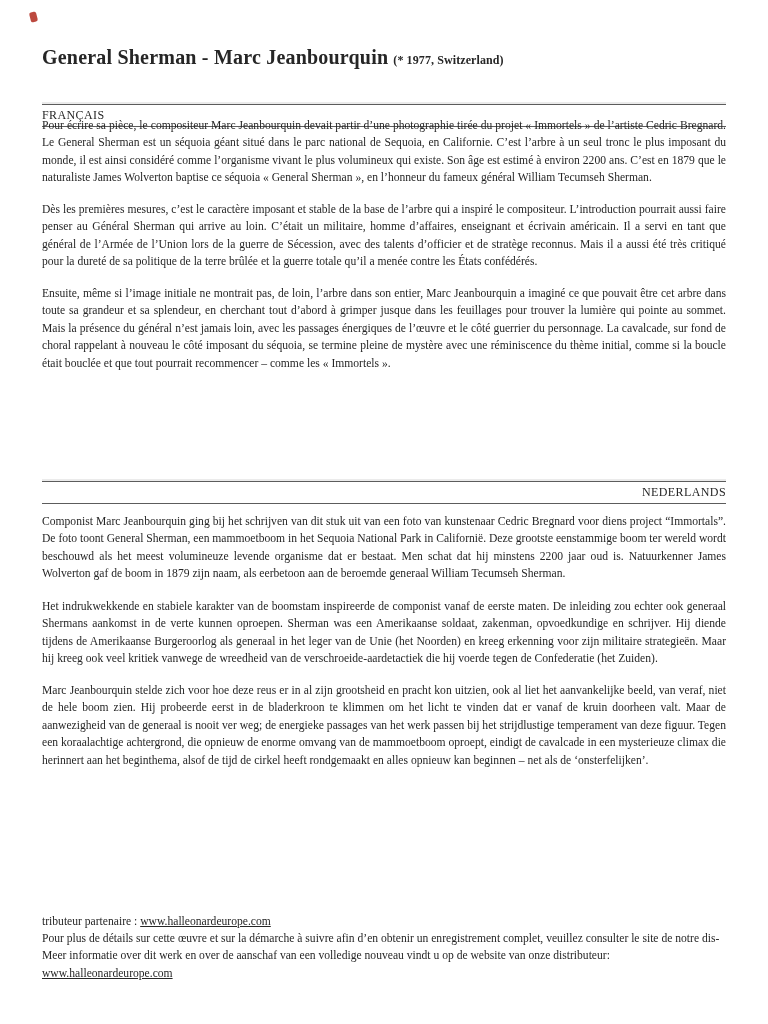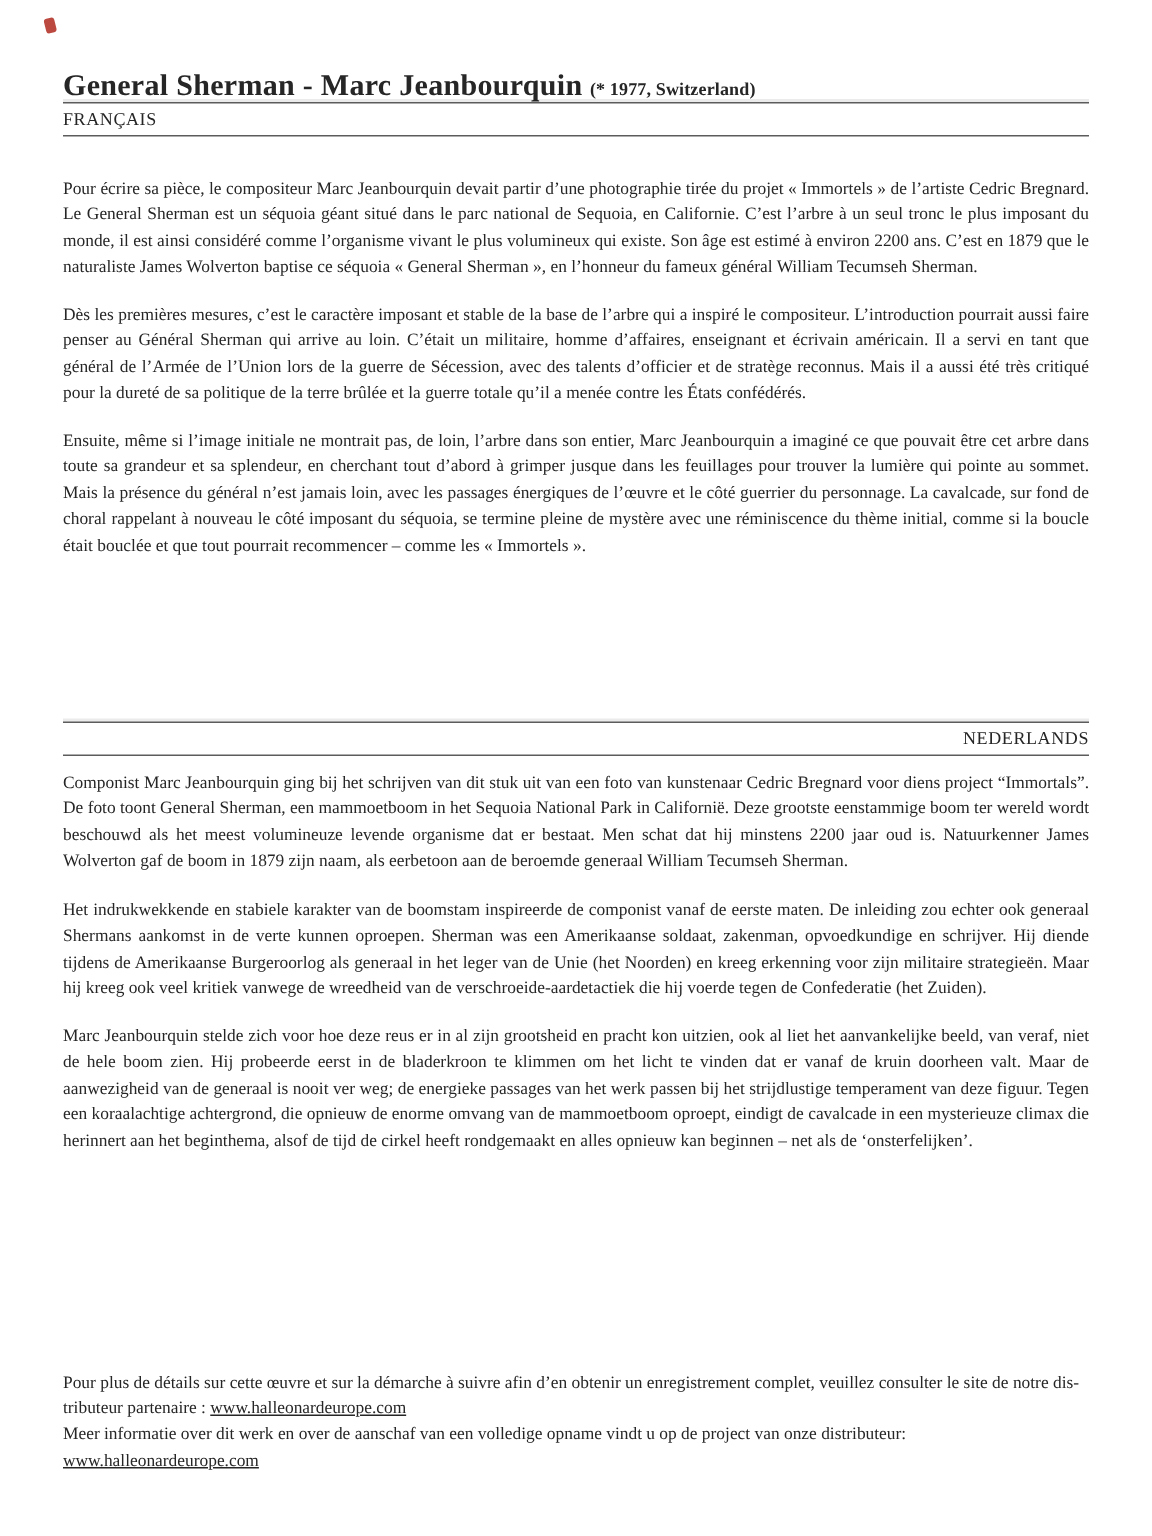--- a/index.html
+++ b/index.html
@@ -32,44 +32,44 @@
 <body>
 
 <div class="page">
 
   <span class="corner-mark"></span>
 
   <header class="abs title-row" style="top:46px;">
     <span>General Sherman - Marc Jeanbourquin</span><span class="title-suffix">(* 1977, Switzerland)</span>
   </header>
 
-  <div class="abs rule-header" style="top:68px;">
+  <div class="abs rule-header" style="top:104px;">
     <span>FRANÇAIS</span>
   </div>
 
   <p class="abs body-par" style="top:117px;">Pour écrire sa pièce, le compositeur Marc Jeanbourquin devait partir d’une photographie tirée du projet « Immortels » de l’artiste Cedric Bregnard. Le General Sherman est un séquoia géant situé dans le parc national de Sequoia, en Californie. C’est l’arbre à un seul tronc le plus imposant du monde, il est ainsi considéré comme l’organisme vivant le plus volumineux qui existe. Son âge est estimé à environ 2200 ans. C’est en 1879 que le naturaliste James Wolverton baptise ce séquoia « General Sherman », en l’honneur du fameux général William Tecumseh Sherman.</p>
 
   <p class="abs body-par" style="top:201px;">Dès les premières mesures, c’est le caractère imposant et stable de la base de l’arbre qui a inspiré le compositeur. L’introduction pourrait aussi faire penser au Général Sherman qui arrive au loin. C’était un militaire, homme d’affaires, enseignant et écrivain américain. Il a servi en tant que général de l’Armée de l’Union lors de la guerre de Sécession, avec des talents d’officier et de stratège reconnus. Mais il a aussi été très critiqué pour la dureté de sa politique de la terre brûlée et la guerre totale qu’il a menée contre les États confédérés.</p>
 
   <p class="abs body-par" style="top:285px;">Ensuite, même si l’image initiale ne montrait pas, de loin, l’arbre dans son entier, Marc Jeanbourquin a imaginé ce que pouvait être cet arbre dans toute sa grandeur et sa splendeur, en cherchant tout d’abord à grimper jusque dans les feuillages pour trouver la lumière qui pointe au sommet. Mais la présence du général n’est jamais loin, avec les passages énergiques de l’œuvre et le côté guerrier du personnage. La cavalcade, sur fond de choral rappelant à nouveau le côté imposant du séquoia, se termine pleine de mystère avec une réminiscence du thème initial, comme si la boucle était bouclée et que tout pourrait recommencer – comme les « Immortels ».</p>
 
   <div class="abs rule-header" style="top:481px;text-align:right;">
     <span>NEDERLANDS</span>
   </div>
 
   <p class="abs body-par" style="top:513px;">Componist Marc Jeanbourquin ging bij het schrijven van dit stuk uit van een foto van kunstenaar Cedric Bregnard voor diens project “Immortals”. De foto toont General Sherman, een mammoetboom in het Sequoia National Park in Californië. Deze grootste eenstammige boom ter wereld wordt beschouwd als het meest volumineuze levende organisme dat er bestaat. Men schat dat hij minstens 2200 jaar oud is. Natuurkenner James Wolverton gaf de boom in 1879 zijn naam, als eerbetoon aan de beroemde generaal William Tecumseh Sherman.</p>
 
   <p class="abs body-par" style="top:598px;">Het indrukwekkende en stabiele karakter van de boomstam inspireerde de componist vanaf de eerste maten. De inleiding zou echter ook generaal Shermans aankomst in de verte kunnen oproepen. Sherman was een Amerikaanse soldaat, zakenman, opvoedkundige en schrijver. Hij diende tijdens de Amerikaanse Burgeroorlog als generaal in het leger van de Unie (het Noorden) en kreeg erkenning voor zijn militaire strategieën. Maar hij kreeg ook veel kritiek vanwege de wreedheid van de verschroeide-aardetactiek die hij voerde tegen de Confederatie (het Zuiden).</p>
 
   <p class="abs body-par" style="top:682px;">Marc Jeanbourquin stelde zich voor hoe deze reus er in al zijn grootsheid en pracht kon uitzien, ook al liet het aanvankelijke beeld, van veraf, niet de hele boom zien. Hij probeerde eerst in de bladerkroon te klimmen om het licht te vinden dat er vanaf de kruin doorheen valt. Maar de aanwezigheid van de generaal is nooit ver weg; de energieke passages van het werk passen bij het strijdlustige temperament van deze figuur. Tegen een koraalachtige achtergrond, die opnieuw de enorme omvang van de mammoetboom oproept, eindigt de cavalcade in een mysterieuze climax die herinnert aan het beginthema, alsof de tijd de cirkel heeft rondgemaakt en alles opnieuw kan beginnen – net als de ‘onsterfelijken’.</p>
 
   <div class="abs" style="top:913px;">
-    <div class="footer-line">Pour plus de détails sur cette œuvre et sur la démarche à suivre afin d’en obtenir un enregistrement complet, veuillez consulter le site de notre dis-</div>
     <div class="footer-line">
       <span>tributeur partenaire : </span><a class="link">www.halleonardeurope.com</a>
     </div>
-    <div class="footer-line">Meer informatie over dit werk en over de aanschaf van een volledige opname vindt u op de project van onze distributeur:</div>
+    <div class="footer-line">Pour plus de détails sur cette œuvre et sur la démarche à suivre afin d’en obtenir un enregistrement complet, veuillez consulter le site de notre dis-</div>
+    <div class="footer-line">Meer informatie over dit werk en over de aanschaf van een volledige nouveau vindt u op de website van onze distributeur:</div>
     <div class="footer-line">
       <a class="link">www.halleonardeurope.com</a>
     </div>
   </div>
 
 </div>
 
 </body></html>

